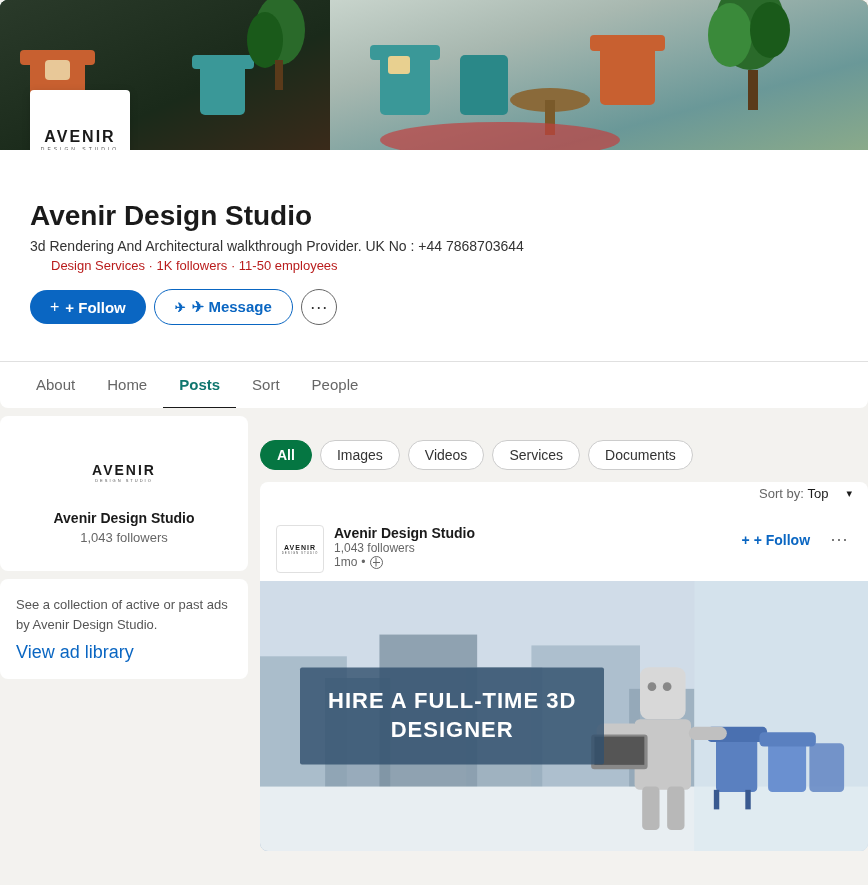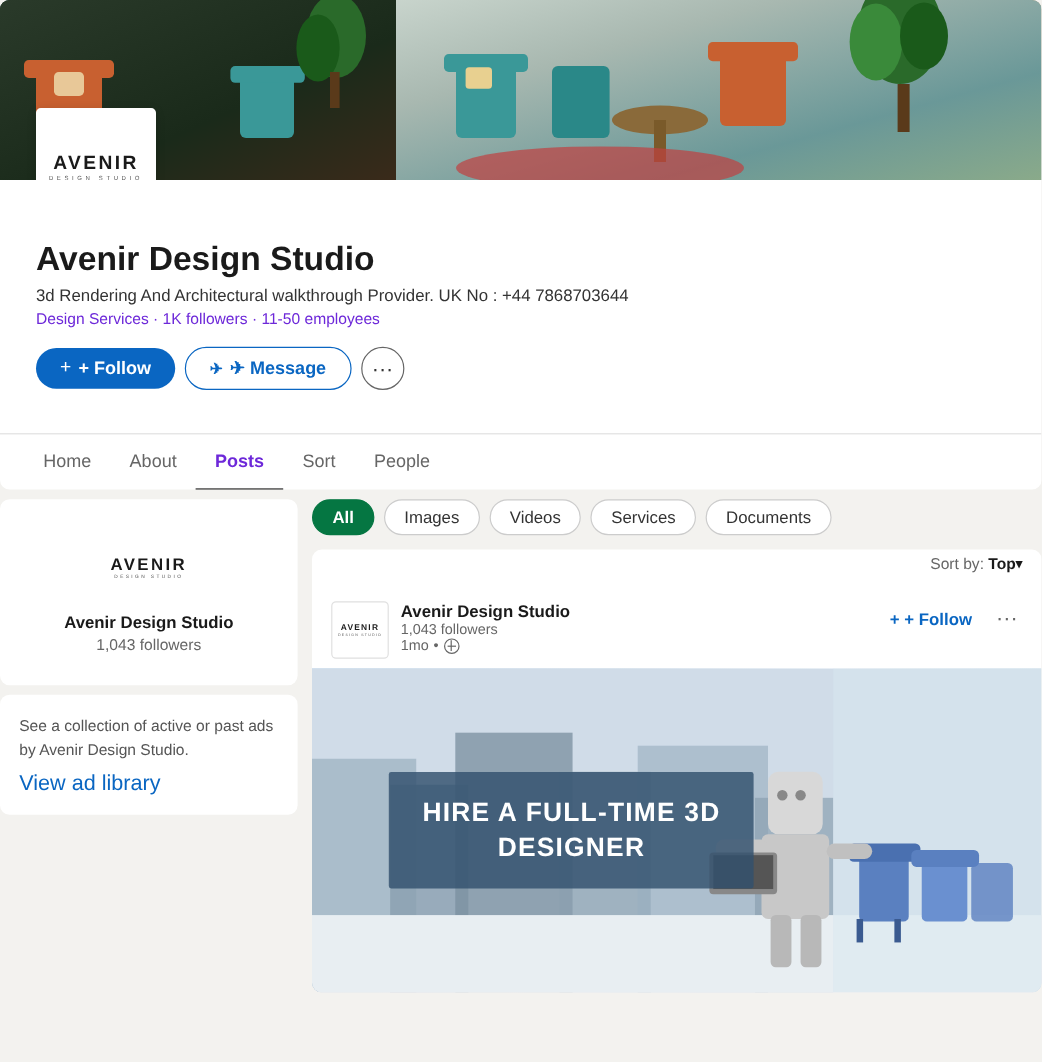--- a/index.html
+++ b/index.html
@@ -76,22 +76,23 @@
     }
 
     .company-tagline {
       font-size: 14px;
       color: #333;
       margin-bottom: 4px;
     }
 
     .company-meta {
       font-size: 13px;
-      color: #6d28d9;
+      color: #b91c1c;
       margin-bottom: 16px;
+      margin-left: 21px;
     }
 
     .action-buttons {
       display: flex;
       gap: 8px;
       align-items: center;
       margin-bottom: 16px;
     }
 
     .btn-follow {
@@ -147,21 +148,21 @@
       padding: 14px 16px;
       font-size: 15px;
       color: #666;
       cursor: pointer;
       border-bottom: 2px solid transparent;
       margin-bottom: -1px;
       font-weight: 400;
     }
 
     .nav-tab.active {
-      color: #6d28d9;
+      color: #0f766e;
       border-bottom: 2px solid #1a1a1a;
       font-weight: 600;
     }
 
     
     .content-area {
       display: flex;
       gap: 12px;
       padding: 0;
     }
@@ -263,20 +264,21 @@
 
     .pill {
       padding: 6px 16px;
       border-radius: 20px;
       font-size: 14px;
       cursor: pointer;
       border: 1.5px solid #ccc;
       background: #fff;
       color: #333;
       font-weight: 400;
+      margin-top: 24px;
     }
 
     .pill.active {
       background: #057642;
       color: #fff;
       border-color: #057642;
       font-weight: 600;
     }
 
     
@@ -284,25 +286,25 @@
       display: flex;
       justify-content: flex-end;
       align-items: center;
       font-size: 13px;
       color: #666;
       margin-bottom: 8px;
     }
 
     .sort-value {
       color: #1a1a1a;
-      font-weight: 700;
-      cursor: pointer;
-      display: flex;
-      align-items: center;
-      gap: 0;
+      font-weight: 400;
+      cursor: pointer;
+      display: flex;
+      align-items: center;
+      gap: 18px;
     }
 
     
     .post-card {
       background: #fff;
       border-radius: 8px;
       overflow: hidden;
     }
 
     .post-header {
@@ -407,21 +409,20 @@
     }
 
     .post-image-overlay {
       position: absolute;
       left: 40px;
       top: 50%;
       transform: translateY(-50%);
       background: rgba(50, 80, 110, 0.82);
       padding: 20px 28px;
       border-radius: 2px;
-      margin-left: 24px;
     }
 
     .post-image-text {
       color: #fff;
       font-size: 22px;
       font-weight: 800;
       text-align: center;
       line-height: 1.3;
       text-transform: uppercase;
       letter-spacing: 1px;
@@ -521,22 +522,22 @@
           <span class="arrow-icon">✈</span>
           <span>✈ Message</span>
         </button>
         <button class="btn-more">
           <span>···</span>
         </button>
       </div>
     </div>
 
     <nav class="nav-tabs">
+      <div class="nav-tab">About</div>
       <div class="nav-tab">Home</div>
-      <div class="nav-tab">About</div>
       <div class="nav-tab active">Posts</div>
       <div class="nav-tab">Sort</div>
       <div class="nav-tab">People</div>
     </nav>
   </div>
 
   <div class="content-area">
 
     <div class="left-sidebar">
 

